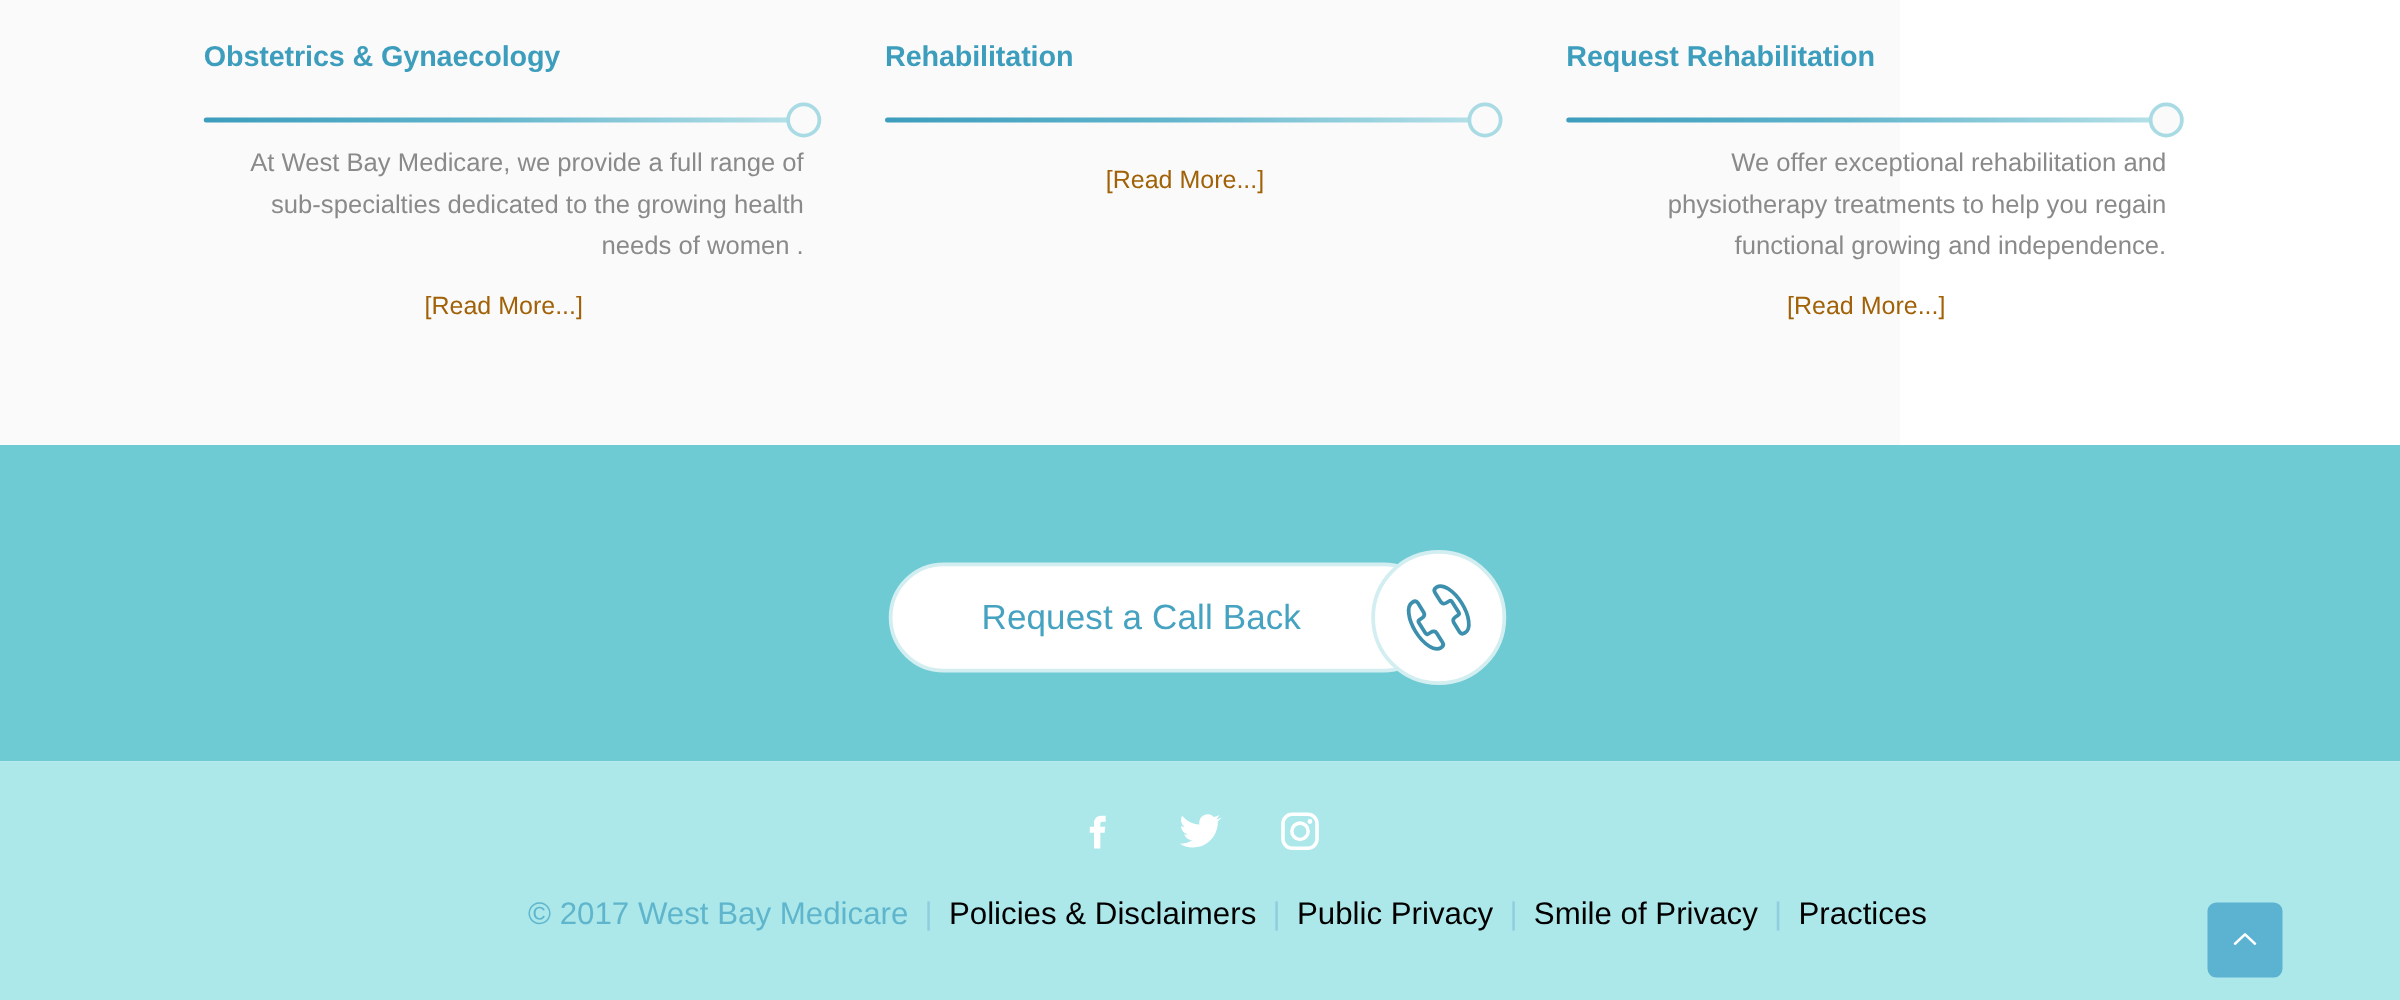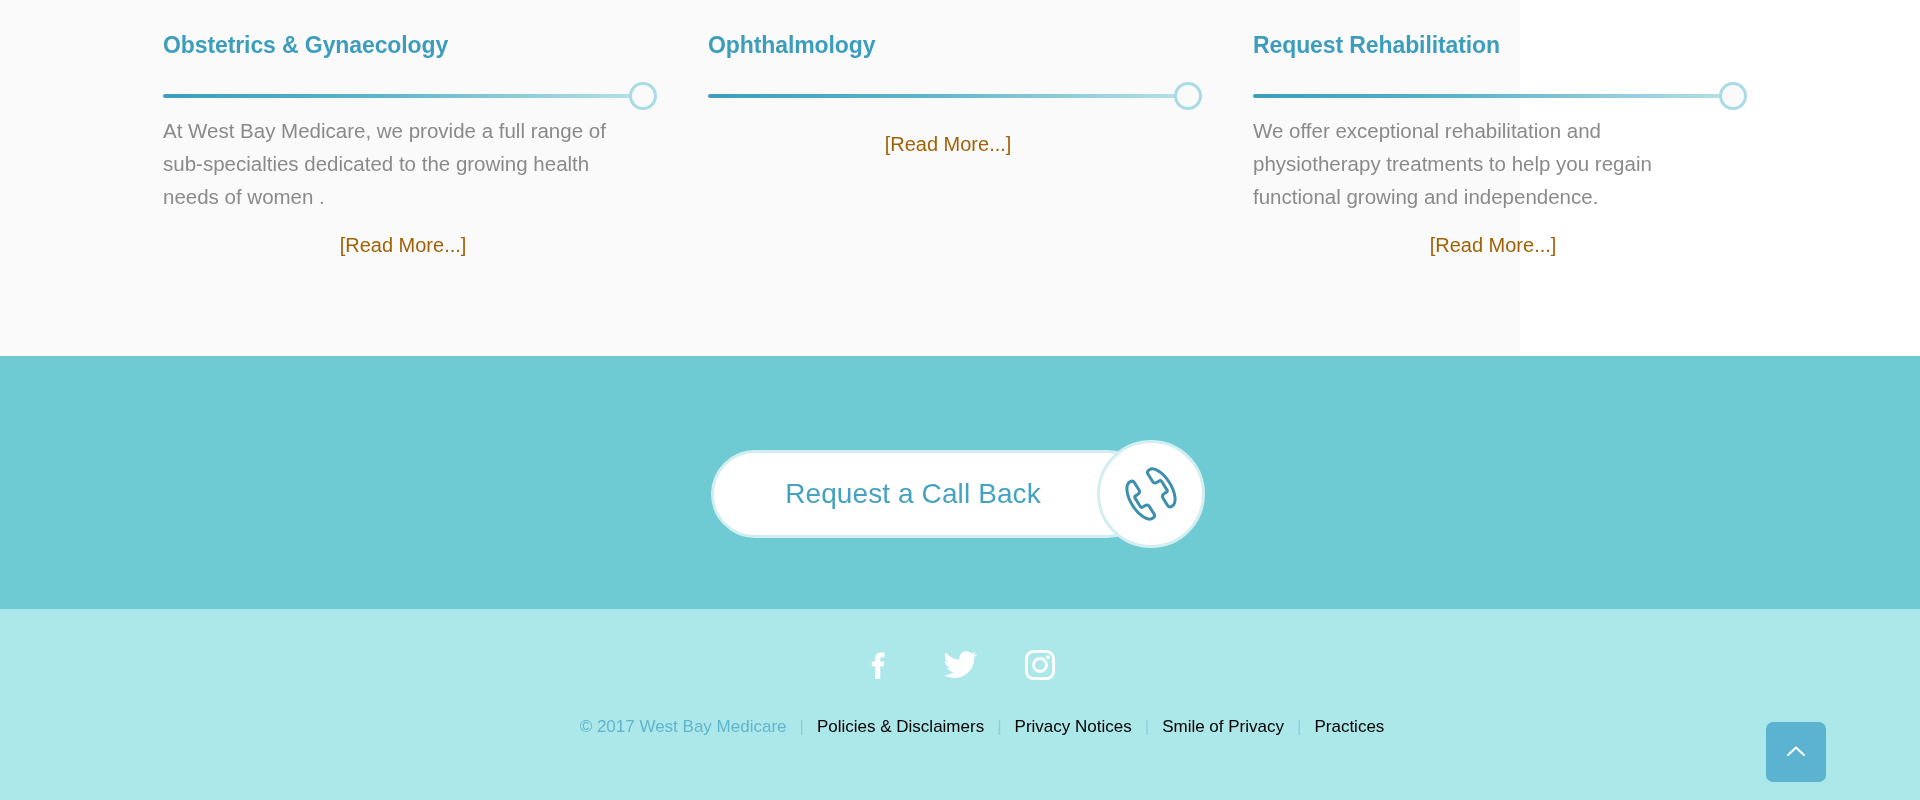--- a/index.html
+++ b/index.html
@@ -77,20 +77,21 @@
     border: 3px solid #a9dbe4;
     background: #fafafa;
   }
 
   .service-body {
     font-size: 20.5px;
     line-height: 33px;
     color: #8a8a8a;
     margin-top: 2px;
     font-weight: 300;
+    text-align: right;
   }
 
   .read-more-row {
     text-align: center;
     margin-top: 21px;
   }
 
   .read-more {
     font-size: 20px;
     color: #a16207;
@@ -187,21 +188,21 @@
     cursor: pointer;
   }
 
   .social-link svg { display: block; }
 
   .footer-links {
     display: flex;
     justify-content: center;
     align-items: center;
     margin-top: 32px;
-    font-size: 17px;
+    font-size: 25px;
     color: #5fb6cc;
     padding-left: 44px;
   }
 
   .footer-link {
     color: #000000;
     text-decoration: none;
     cursor: pointer;
     white-space: nowrap;
   }
@@ -245,21 +246,21 @@
         <div class="rule-line"></div>
         <div class="rule-dot"></div>
       </div>
       <p class="service-body">At West Bay Medicare, we provide a full range of sub-specialties dedicated to the growing health needs of women .</p>
       <div class="read-more-row">
         <a class="read-more">[Read More...]</a>
       </div>
     </div>
 
     <div class="service-col">
-      <h3 class="service-title">Ophthalmology</h3>
+      <h3 class="service-title">Rehabilitation</h3>
       <div class="rule-wrap">
         <div class="rule-line"></div>
         <div class="rule-dot"></div>
       </div>
       <div class="read-more-row">
         <a class="read-more">[Read More...]</a>
       </div>
     </div>
 
     <div class="service-col">
@@ -313,21 +314,21 @@
         <circle cx="17.6" cy="6.5" r="1.35" fill="#ffffff"></circle>
       </svg>
     </a>
   </div>
 
   <div class="footer-links">
     <span class="footer-copy">© 2017 West Bay Medicare</span>
     <span class="footer-sep">|</span>
     <a class="footer-link">Policies &amp; Disclaimers</a>
     <span class="footer-sep">|</span>
-    <a class="footer-link">Privacy Notices</a>
+    <a class="footer-link">Public Privacy</a>
     <span class="footer-sep">|</span>
     <a class="footer-link">Smile of Privacy</a>
     <span class="footer-sep">|</span>
     <a class="footer-link">Practices</a>
   </div>
 
 </footer>
 
 <button class="scroll-top">
   <span>

